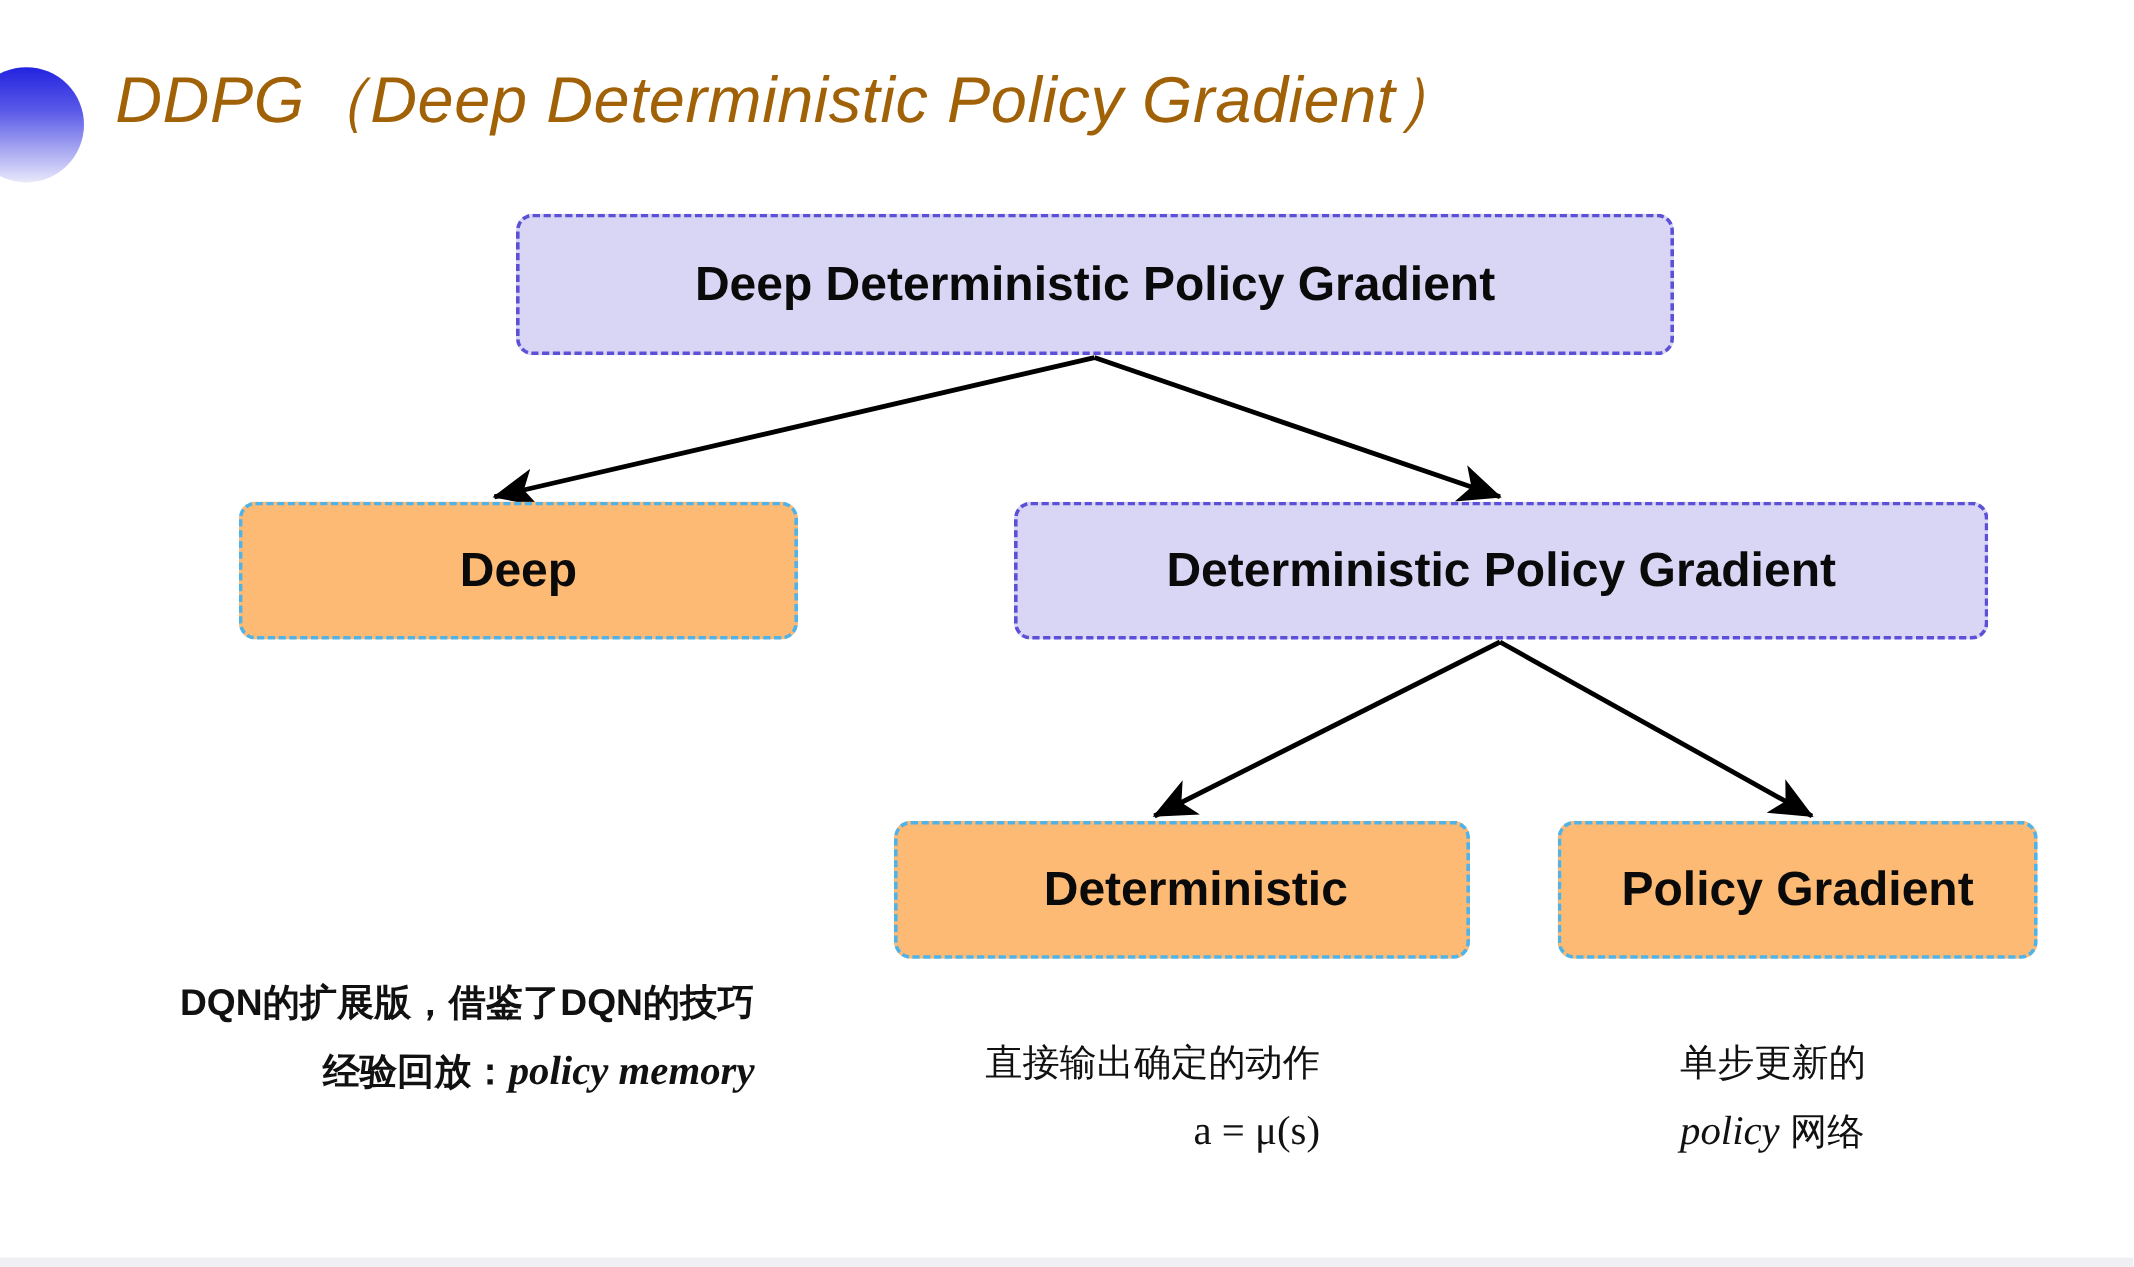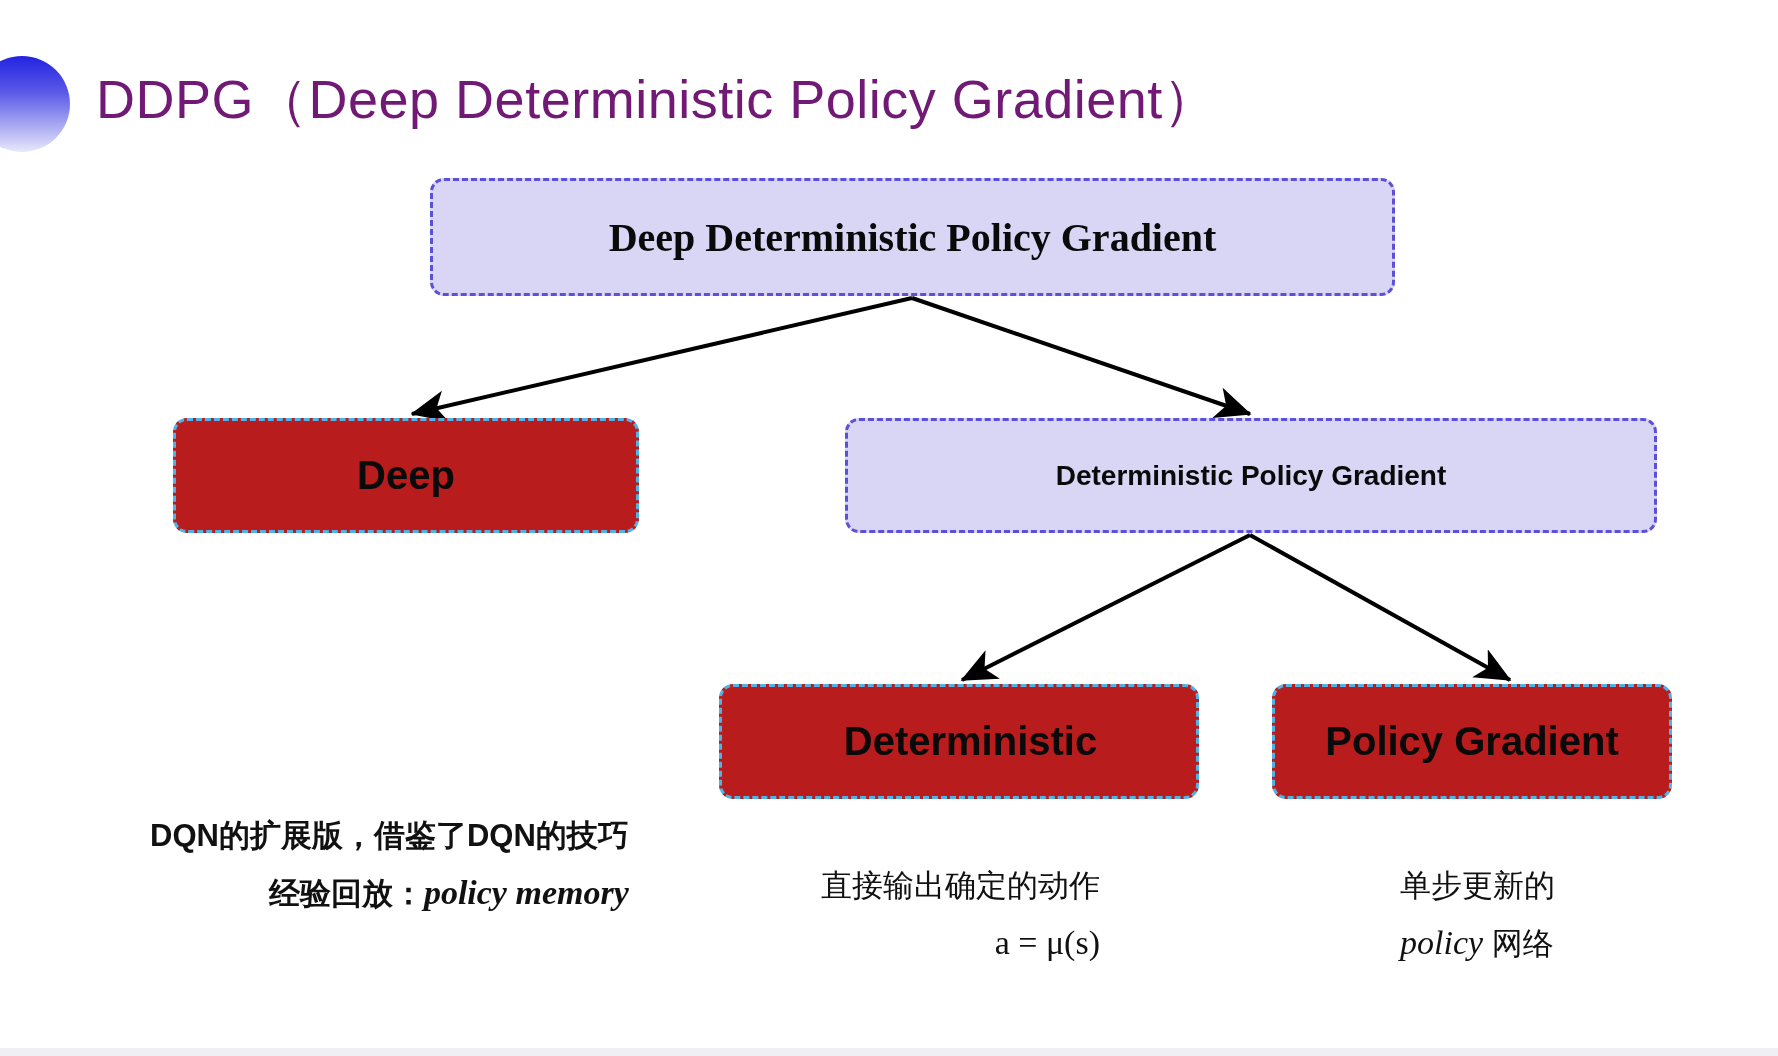--- a/index.html
+++ b/index.html
@@ -24,52 +24,54 @@
     left: -26px;
     top: 56px;
     width: 96px;
     height: 96px;
     border-radius: 50%;
     background: linear-gradient(180deg, #2323e0 0%, #5a5ae8 38%, #9a9af0 66%, #e8e8fb 100%);
   }
   #page-title {
     position: absolute;
     left: 96px;
-    top: 64px;
+    top: 48px;
     font-size: 54px;
-    color: #701a75;
+    color: #a16207;
     letter-spacing: 0.5px;
     white-space: nowrap;
     font-weight: 400;
+    font-style: italic;
   }
 
   
   .node {
     position: absolute;
     box-sizing: border-box;
     border-radius: 14px;
     display: flex;
     align-items: center;
     justify-content: center;
     text-align: center;
     color: #0a0a0a;
     font-weight: 600;
   }
   .node.purple {
     background: #d9d5f5;
     border: 3px dashed #5b50d6;
   }
   .node.blue {
-    background: #b91c1c;
+    background: #fdba74;
     border: 3px dashed #4fb3e8;
+    margin-left: 26px;
   }
 
-  #node-root   { left: 430px; top: 178px; width: 965px; height: 118px; font-size: 40px; font-family: Liberation Serif, serif; }
+  #node-root   { left: 430px; top: 178px; width: 965px; height: 118px; font-size: 40px; }
   #node-deep   { left: 173px; top: 418px; width: 466px; height: 115px; font-size: 40px; }
-  #node-dpg    { left: 845px; top: 418px; width: 812px; height: 115px; font-size: 28px; }
+  #node-dpg    { left: 845px; top: 418px; width: 812px; height: 115px; font-size: 40px; }
   #node-det    { left: 719px; top: 684px; width: 480px; height: 115px; font-size: 40px; padding-left: 23px; }
   #node-pg     { left: 1272px; top: 684px; width: 400px; height: 115px; font-size: 40px; }
 
   
   #arrow-layer {
     position: absolute;
     left: 0; top: 0;
     width: 1778px;
     height: 1056px;
     pointer-events: none;

